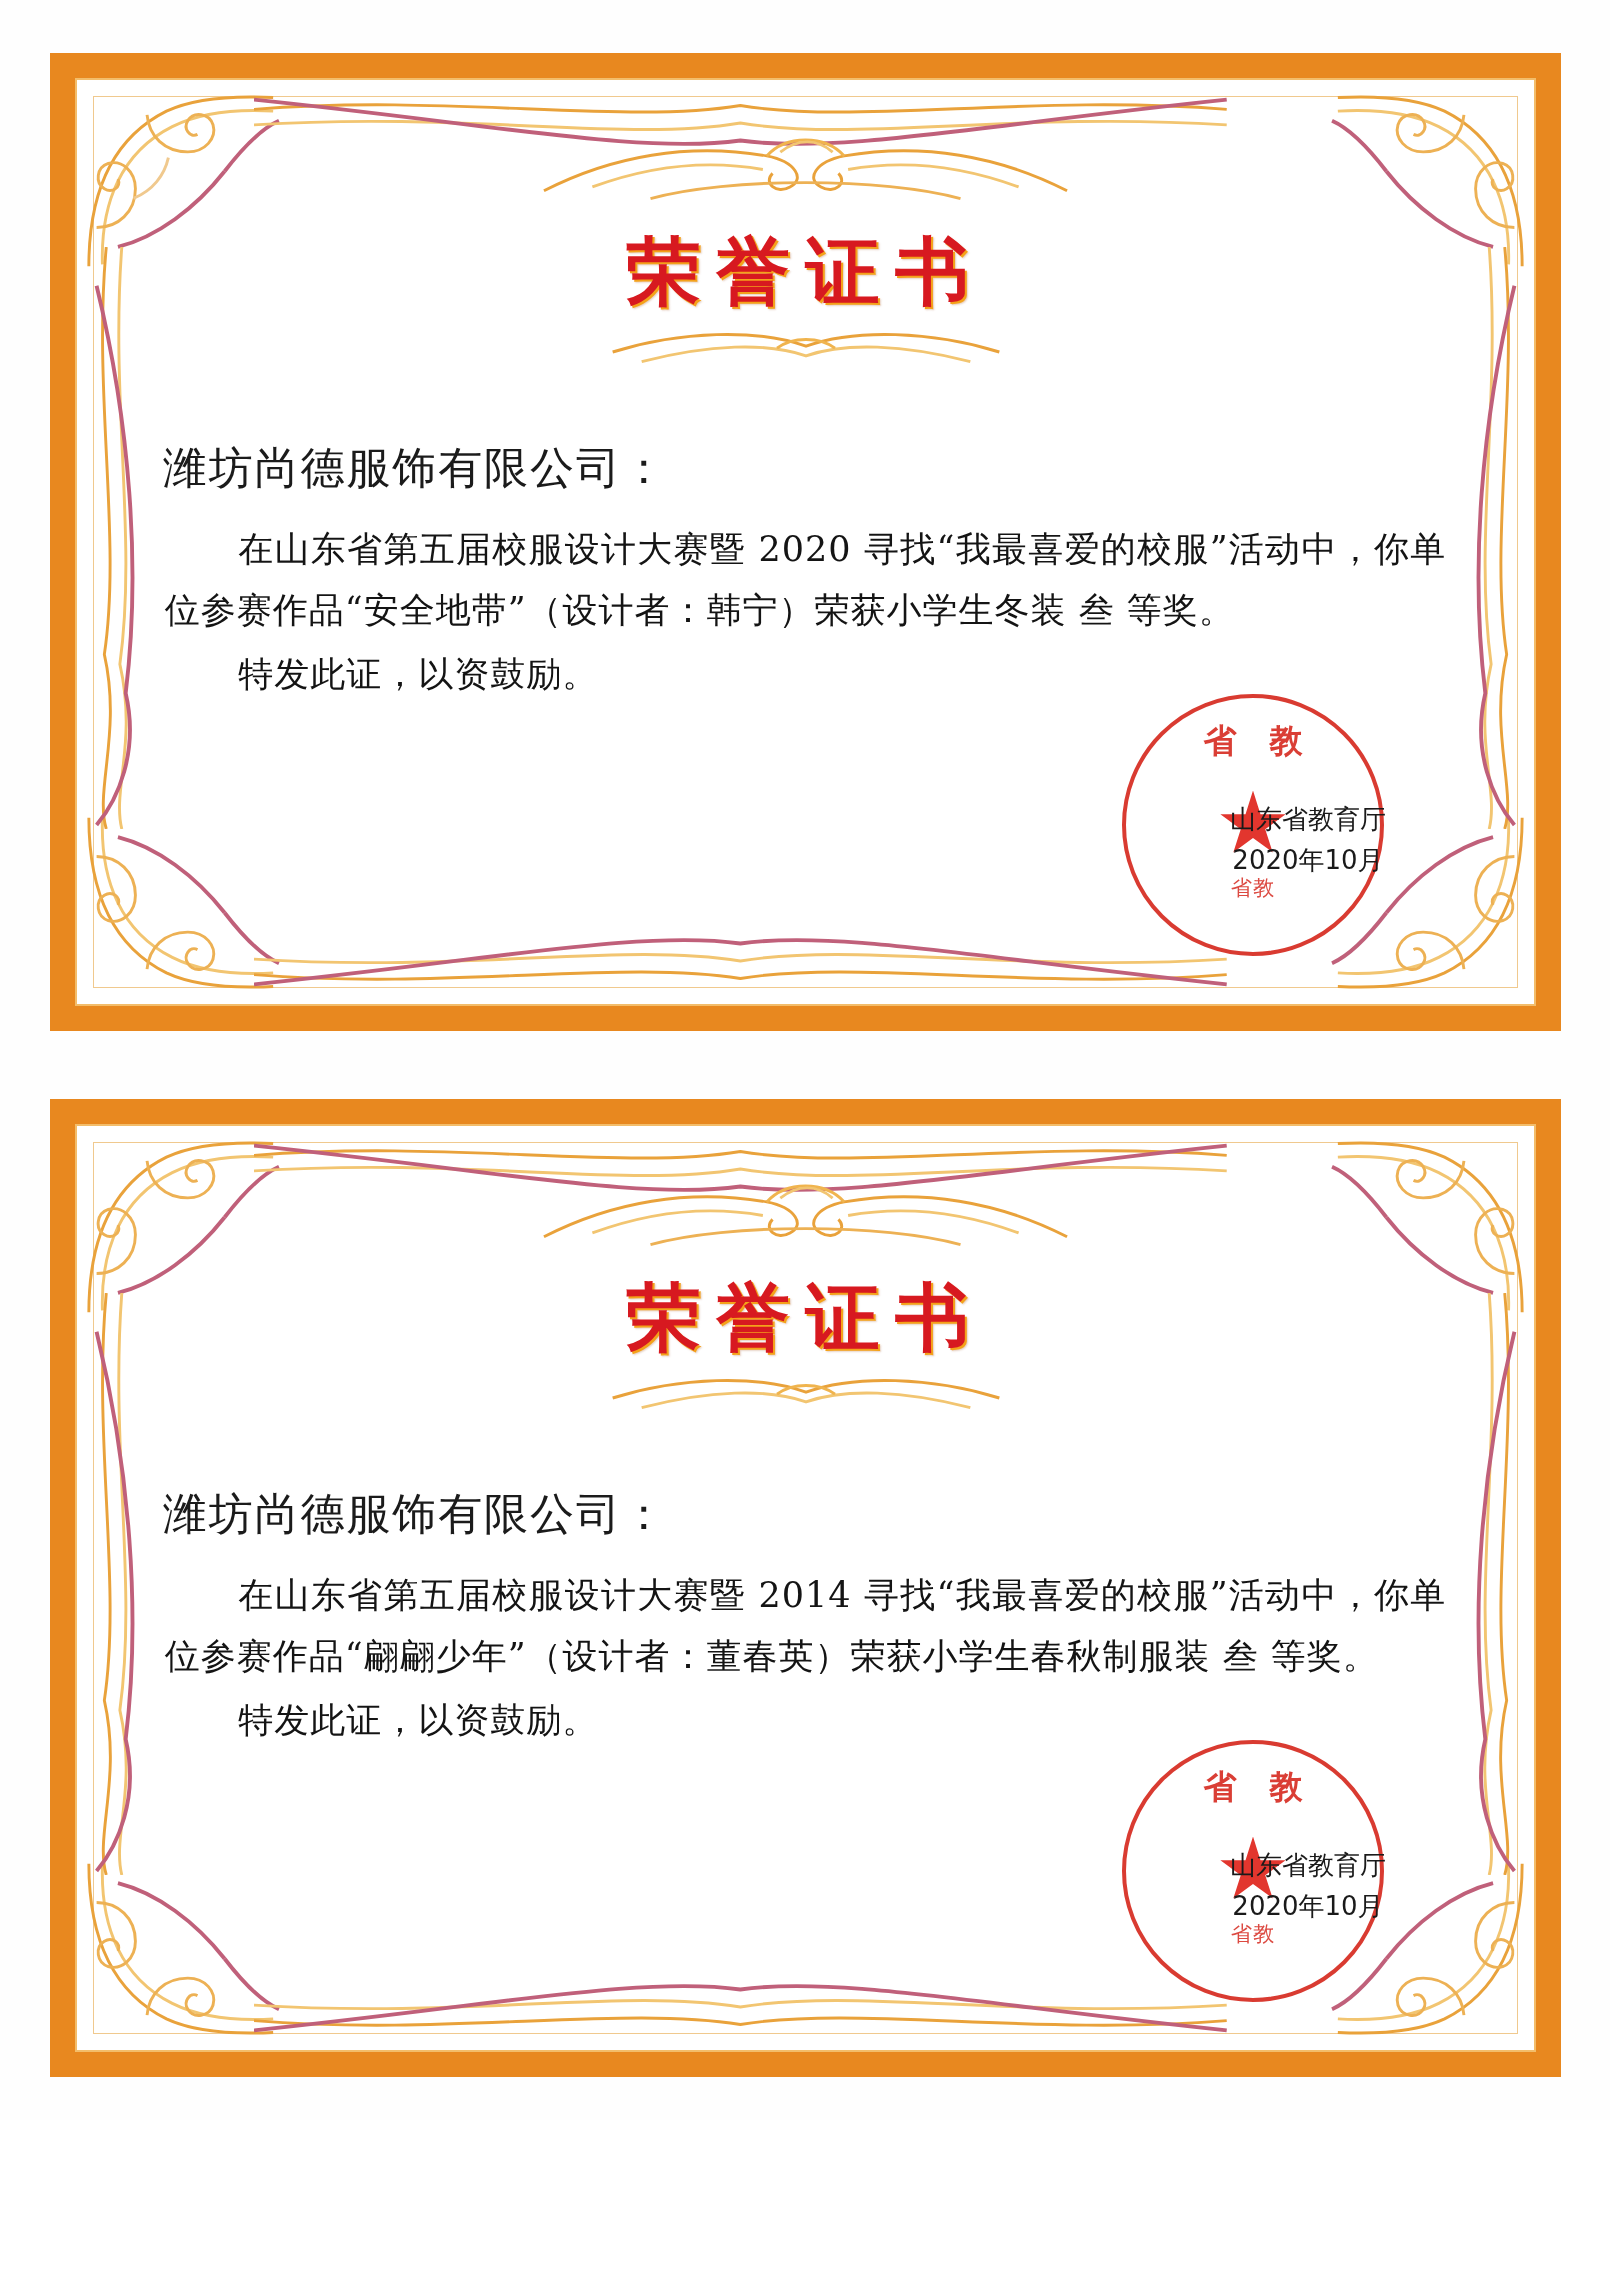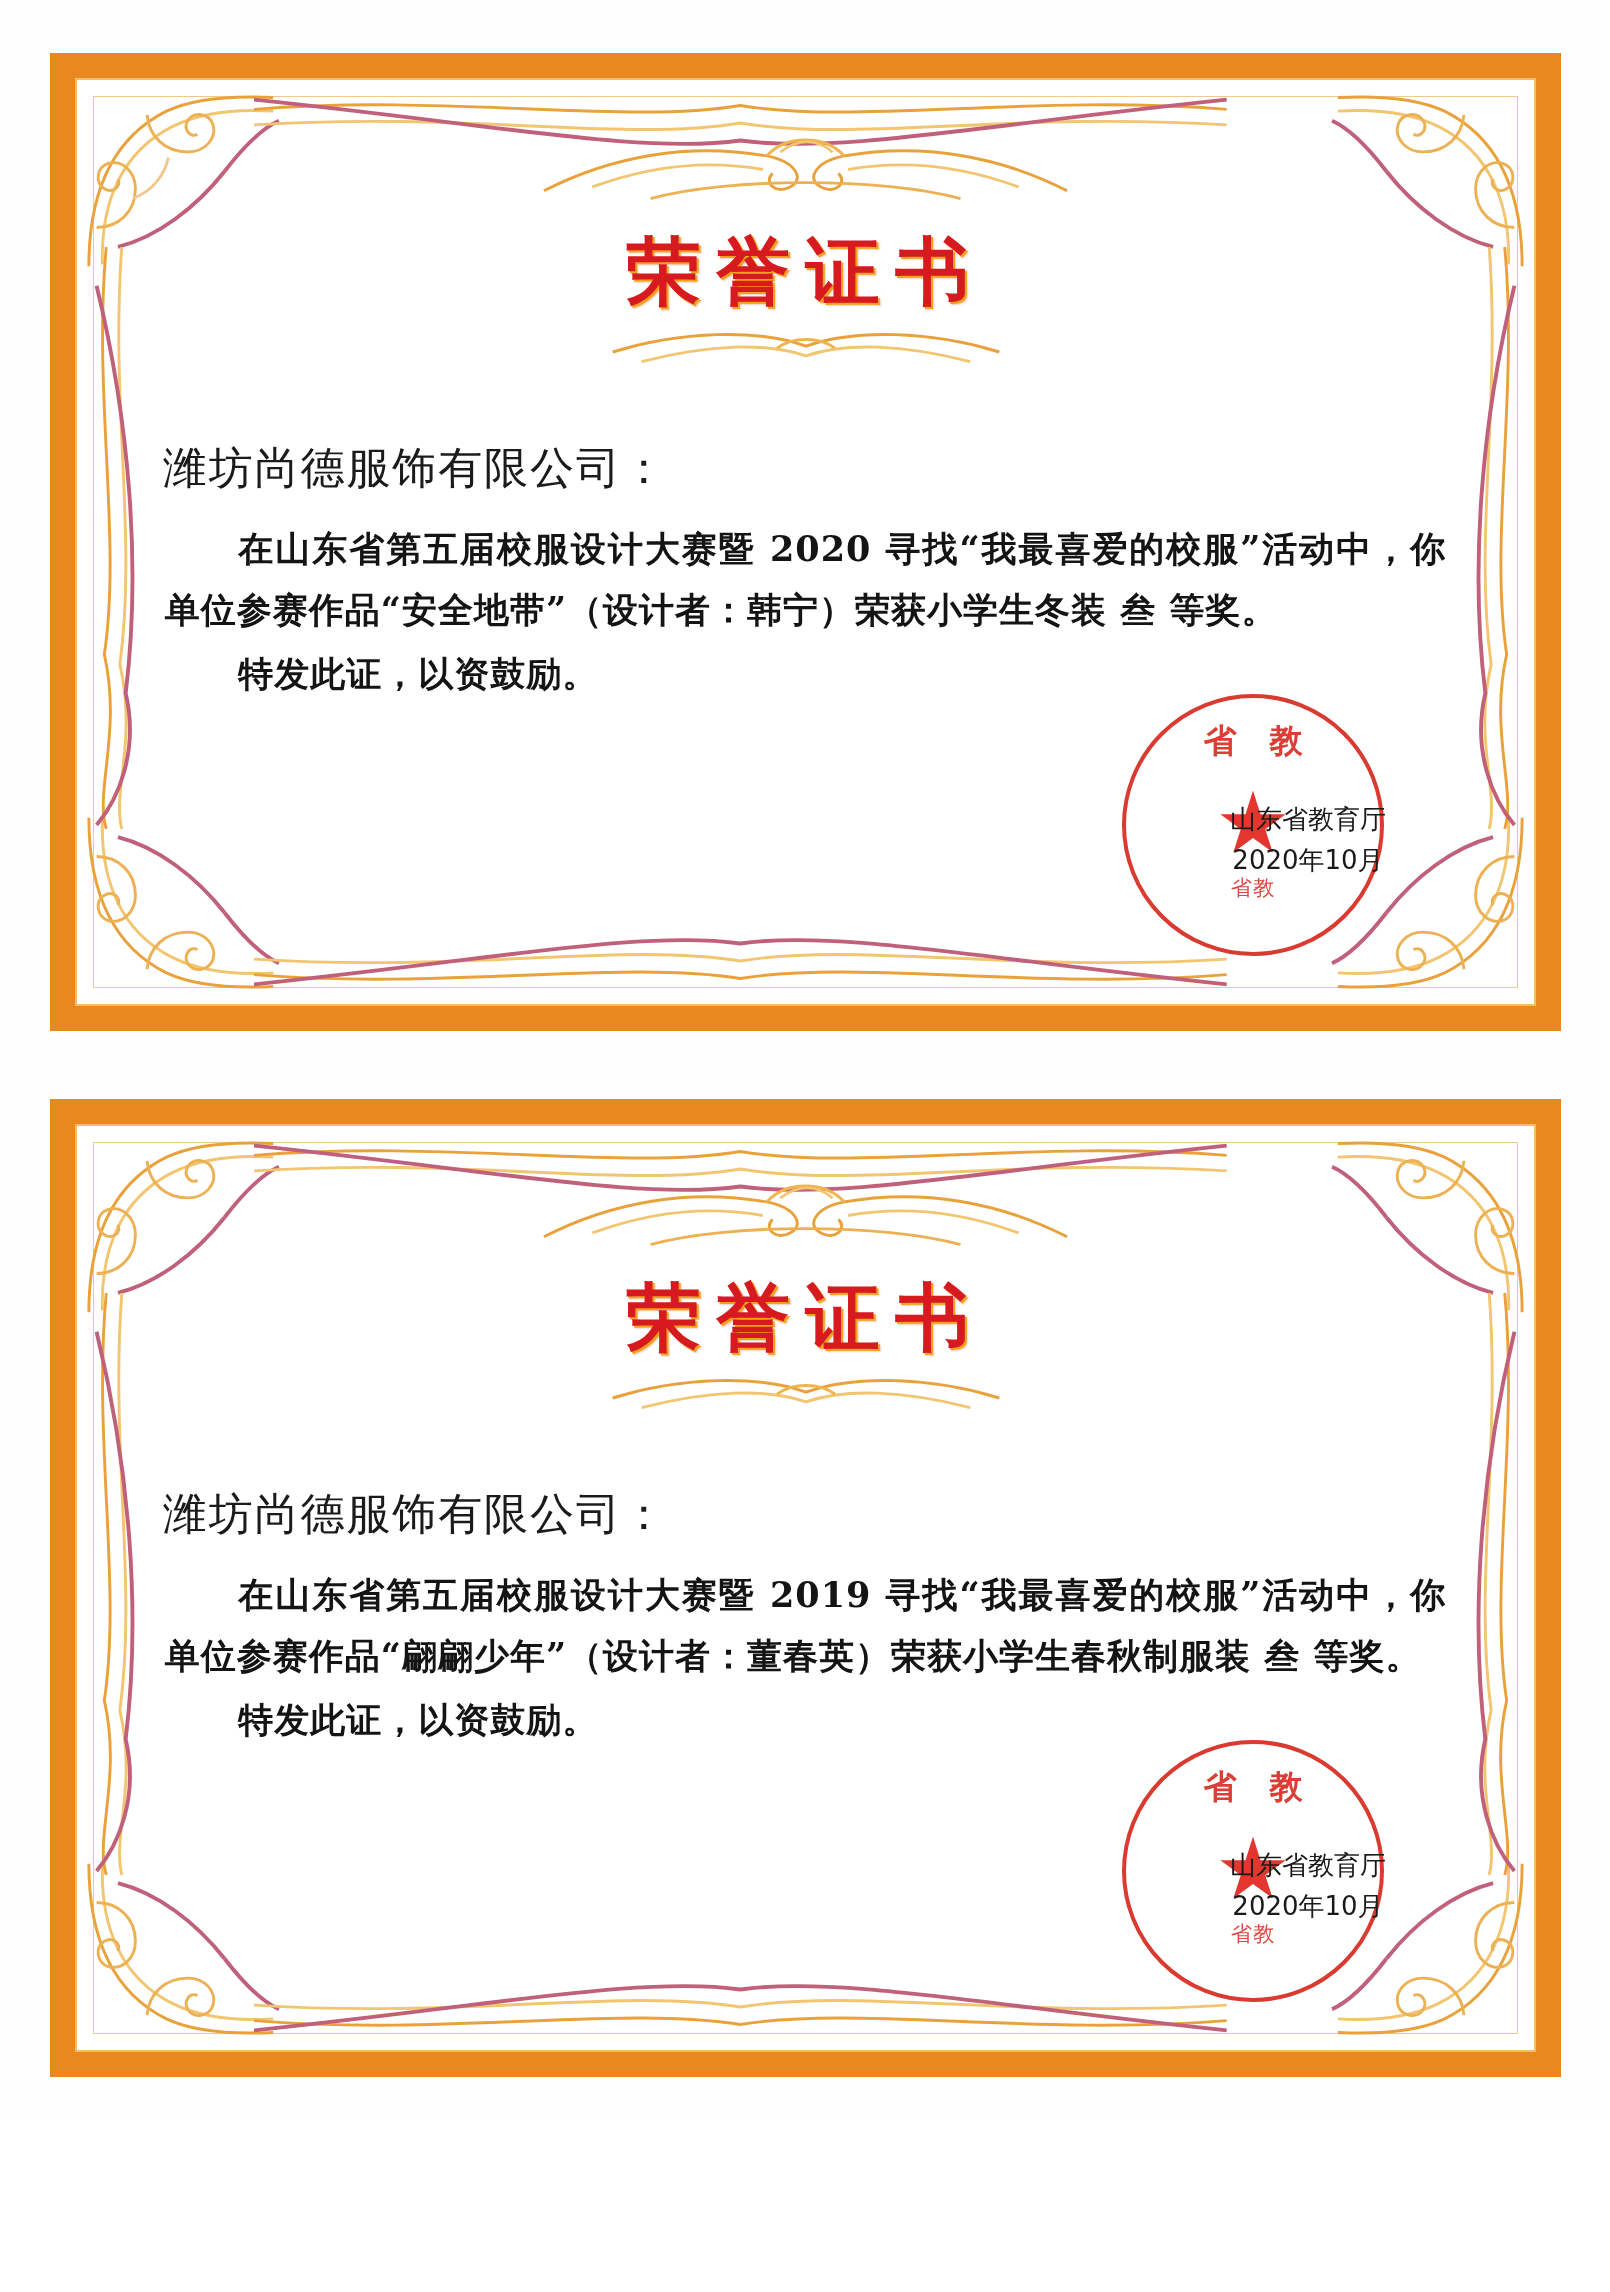--- a/index.html
+++ b/index.html
@@ -114,21 +114,21 @@
     margin-top: 21.3px;
     font-size: 35px;
     line-height: 1.72;
     color: #141414;
     letter-spacing: 1px;
     text-align: justify;
     padding: 0 7.8px;
     font-family: "DejaVu Serif", "Liberation Serif", serif;
   }
   .body-text p { margin: 0 0 3.9px 0; }
-  .indent { text-indent: 2.1em; font-weight: bold; }
+  .indent { text-indent: 2.1em; }
 
   
   .seal-wrap {
     position: absolute;
     right: 70px;
     bottom: 17.5px;
     width: 262px;
     height: 262px;
   }
   .seal-circle {
@@ -407,21 +407,21 @@
         <g fill="none" stroke="#e9a23b" stroke-width="3">
           <path d="M10 30 C80 8 160 6 210 24 C260 6 340 8 410 30"></path>
           <path d="M40 40 C110 22 170 20 210 34 C250 20 310 22 380 40" stroke="#f2c571"></path>
           <path d="M180 26 C196 14 224 14 240 26" stroke="#f0b44e"></path>
         </g>
       </svg>
 
       <div class="recipient">潍坊尚德服饰有限公司：</div>
 
       <div class="body-text">
-        <p class="indent">在山东省第五届校服设计大赛暨 2019 寻找“我最喜爱的校服”活动中，你单位参赛作品“翩翩少年”（设计者：董春英）荣获小学生春秋制服装 叁 等奖。</p>
+        <p class="indent">在山东省第五届校服设计大赛暨 2014 寻找“我最喜爱的校服”活动中，你单位参赛作品“翩翩少年”（设计者：董春英）荣获小学生春秋制服装 叁 等奖。</p>
         <p class="indent">特发此证，以资鼓励。</p>
       </div>
 
       <div class="seal-wrap">
         <div class="seal-circle"></div>
         <div class="seal-arc-text">省教</div>
         <div class="seal-star"></div>
         <div class="seal-bottom-text">省教</div>
       </div>
 

